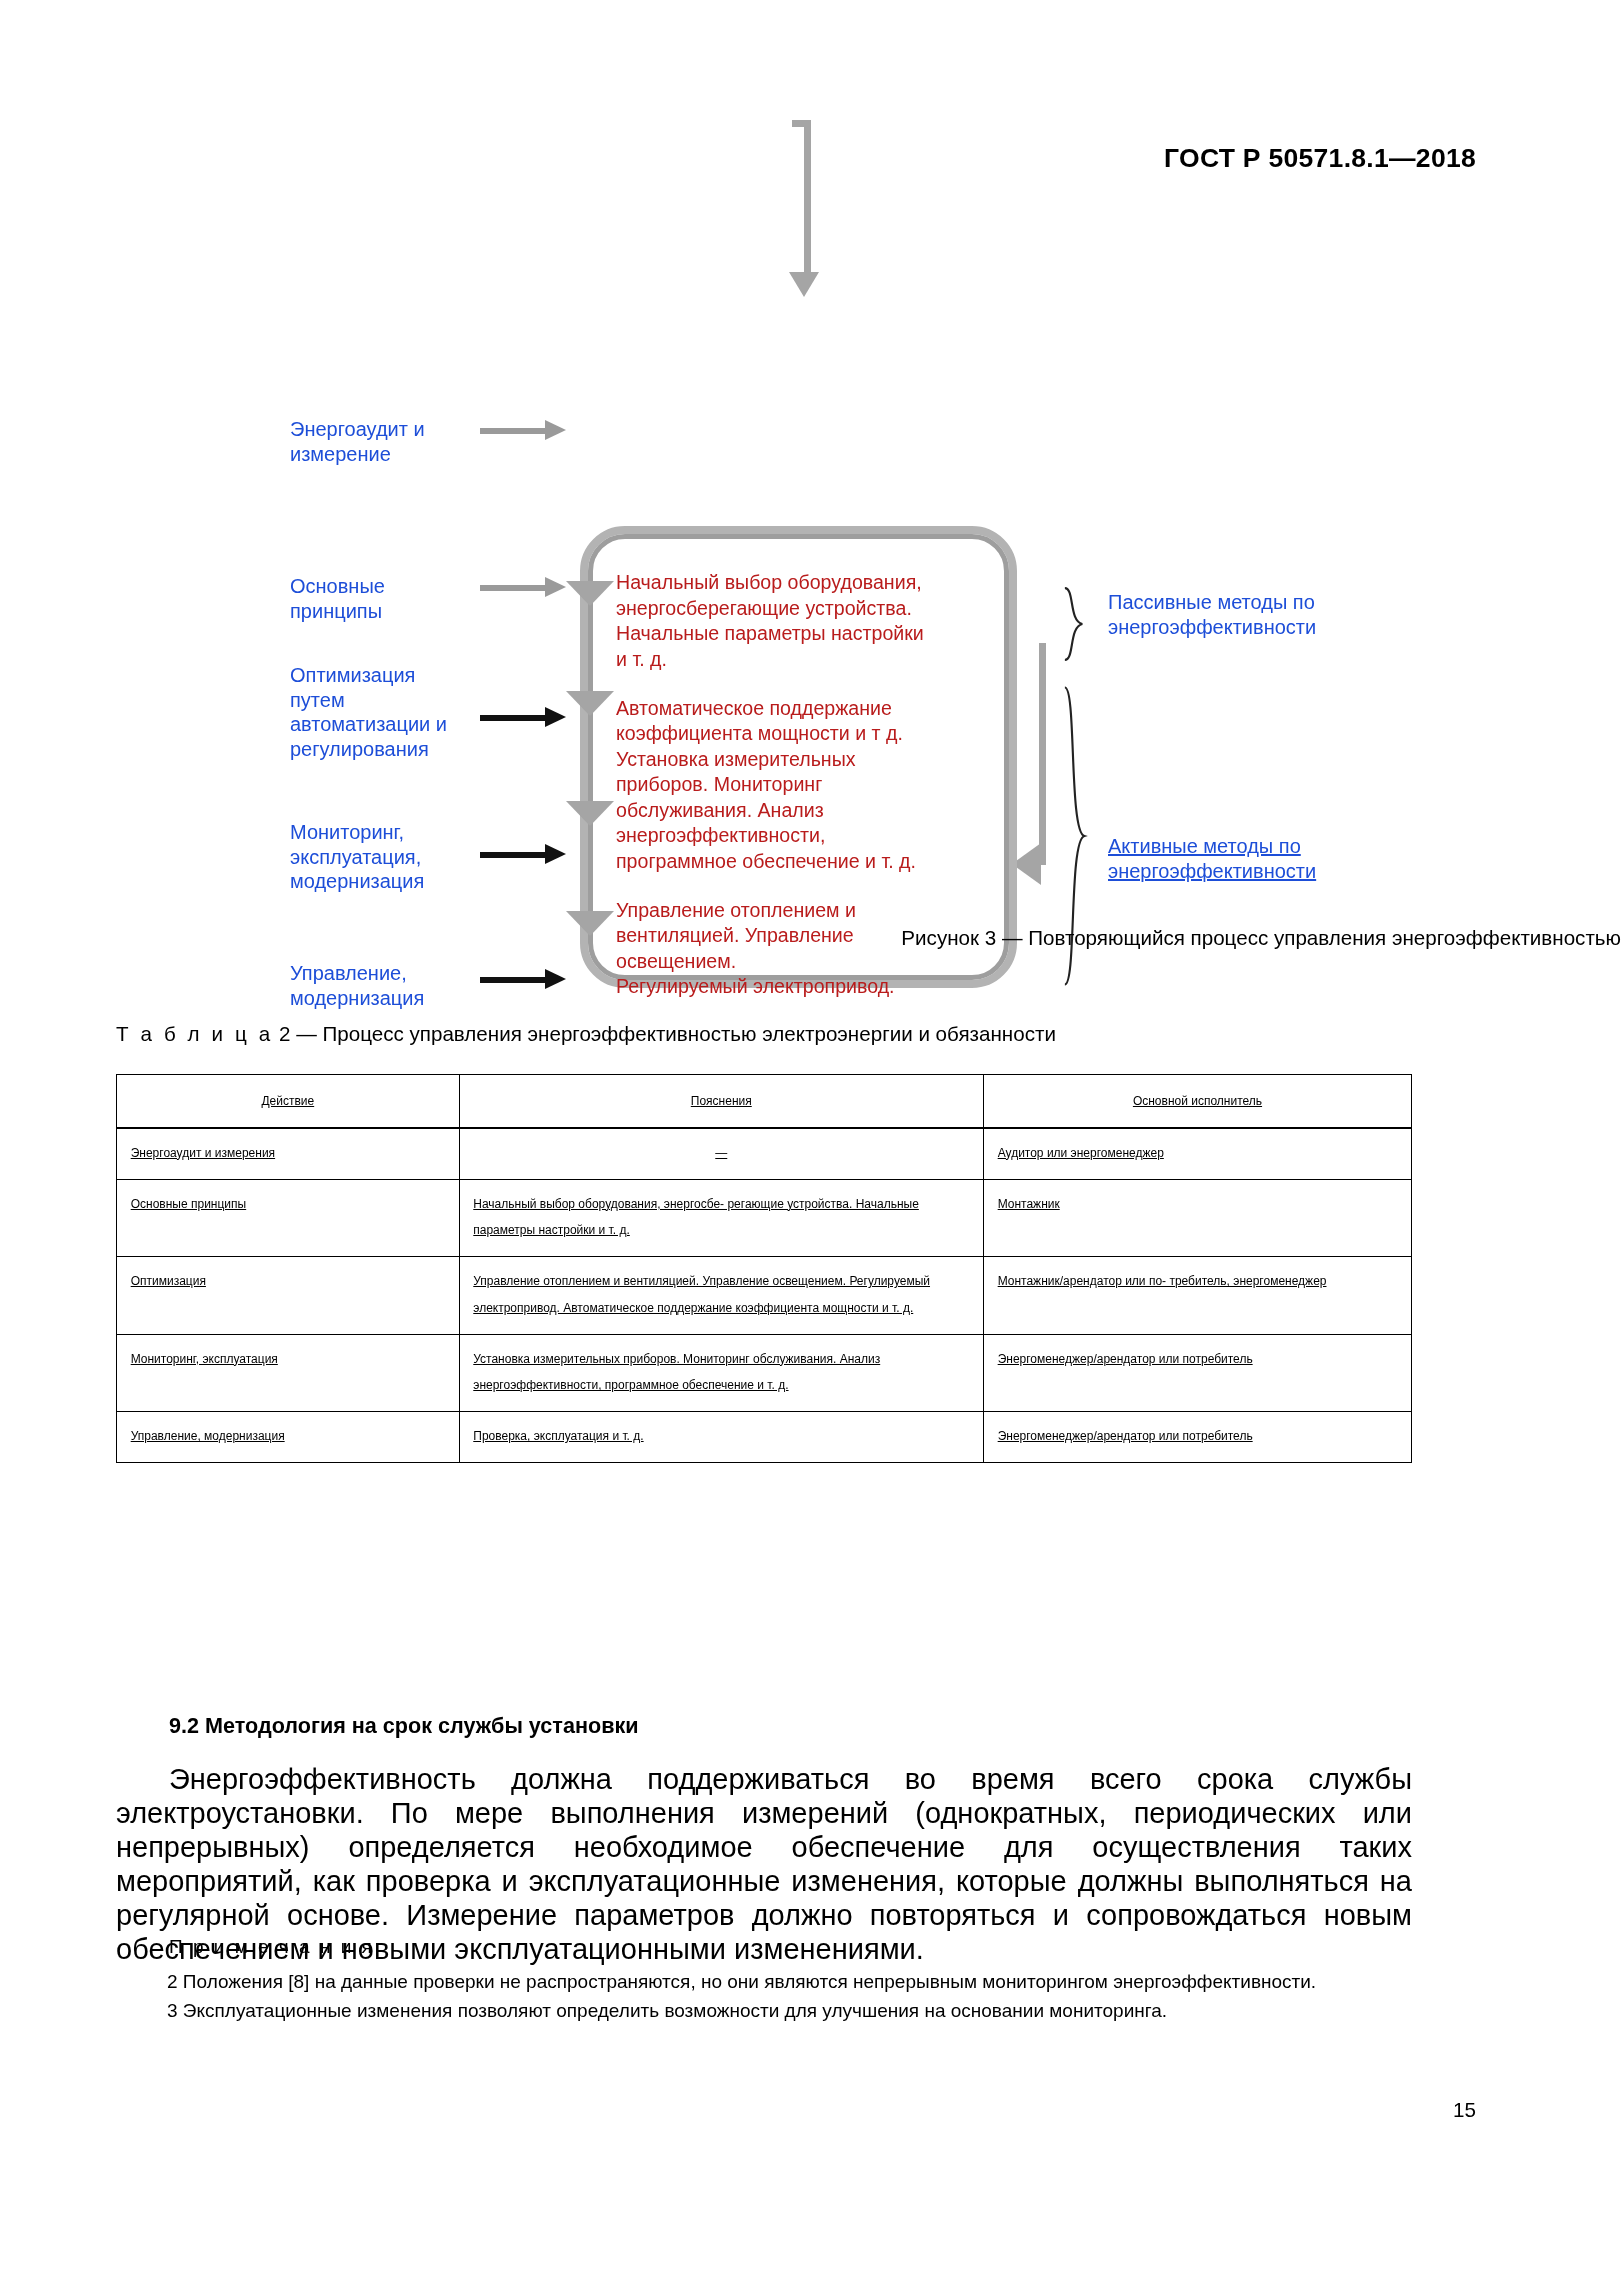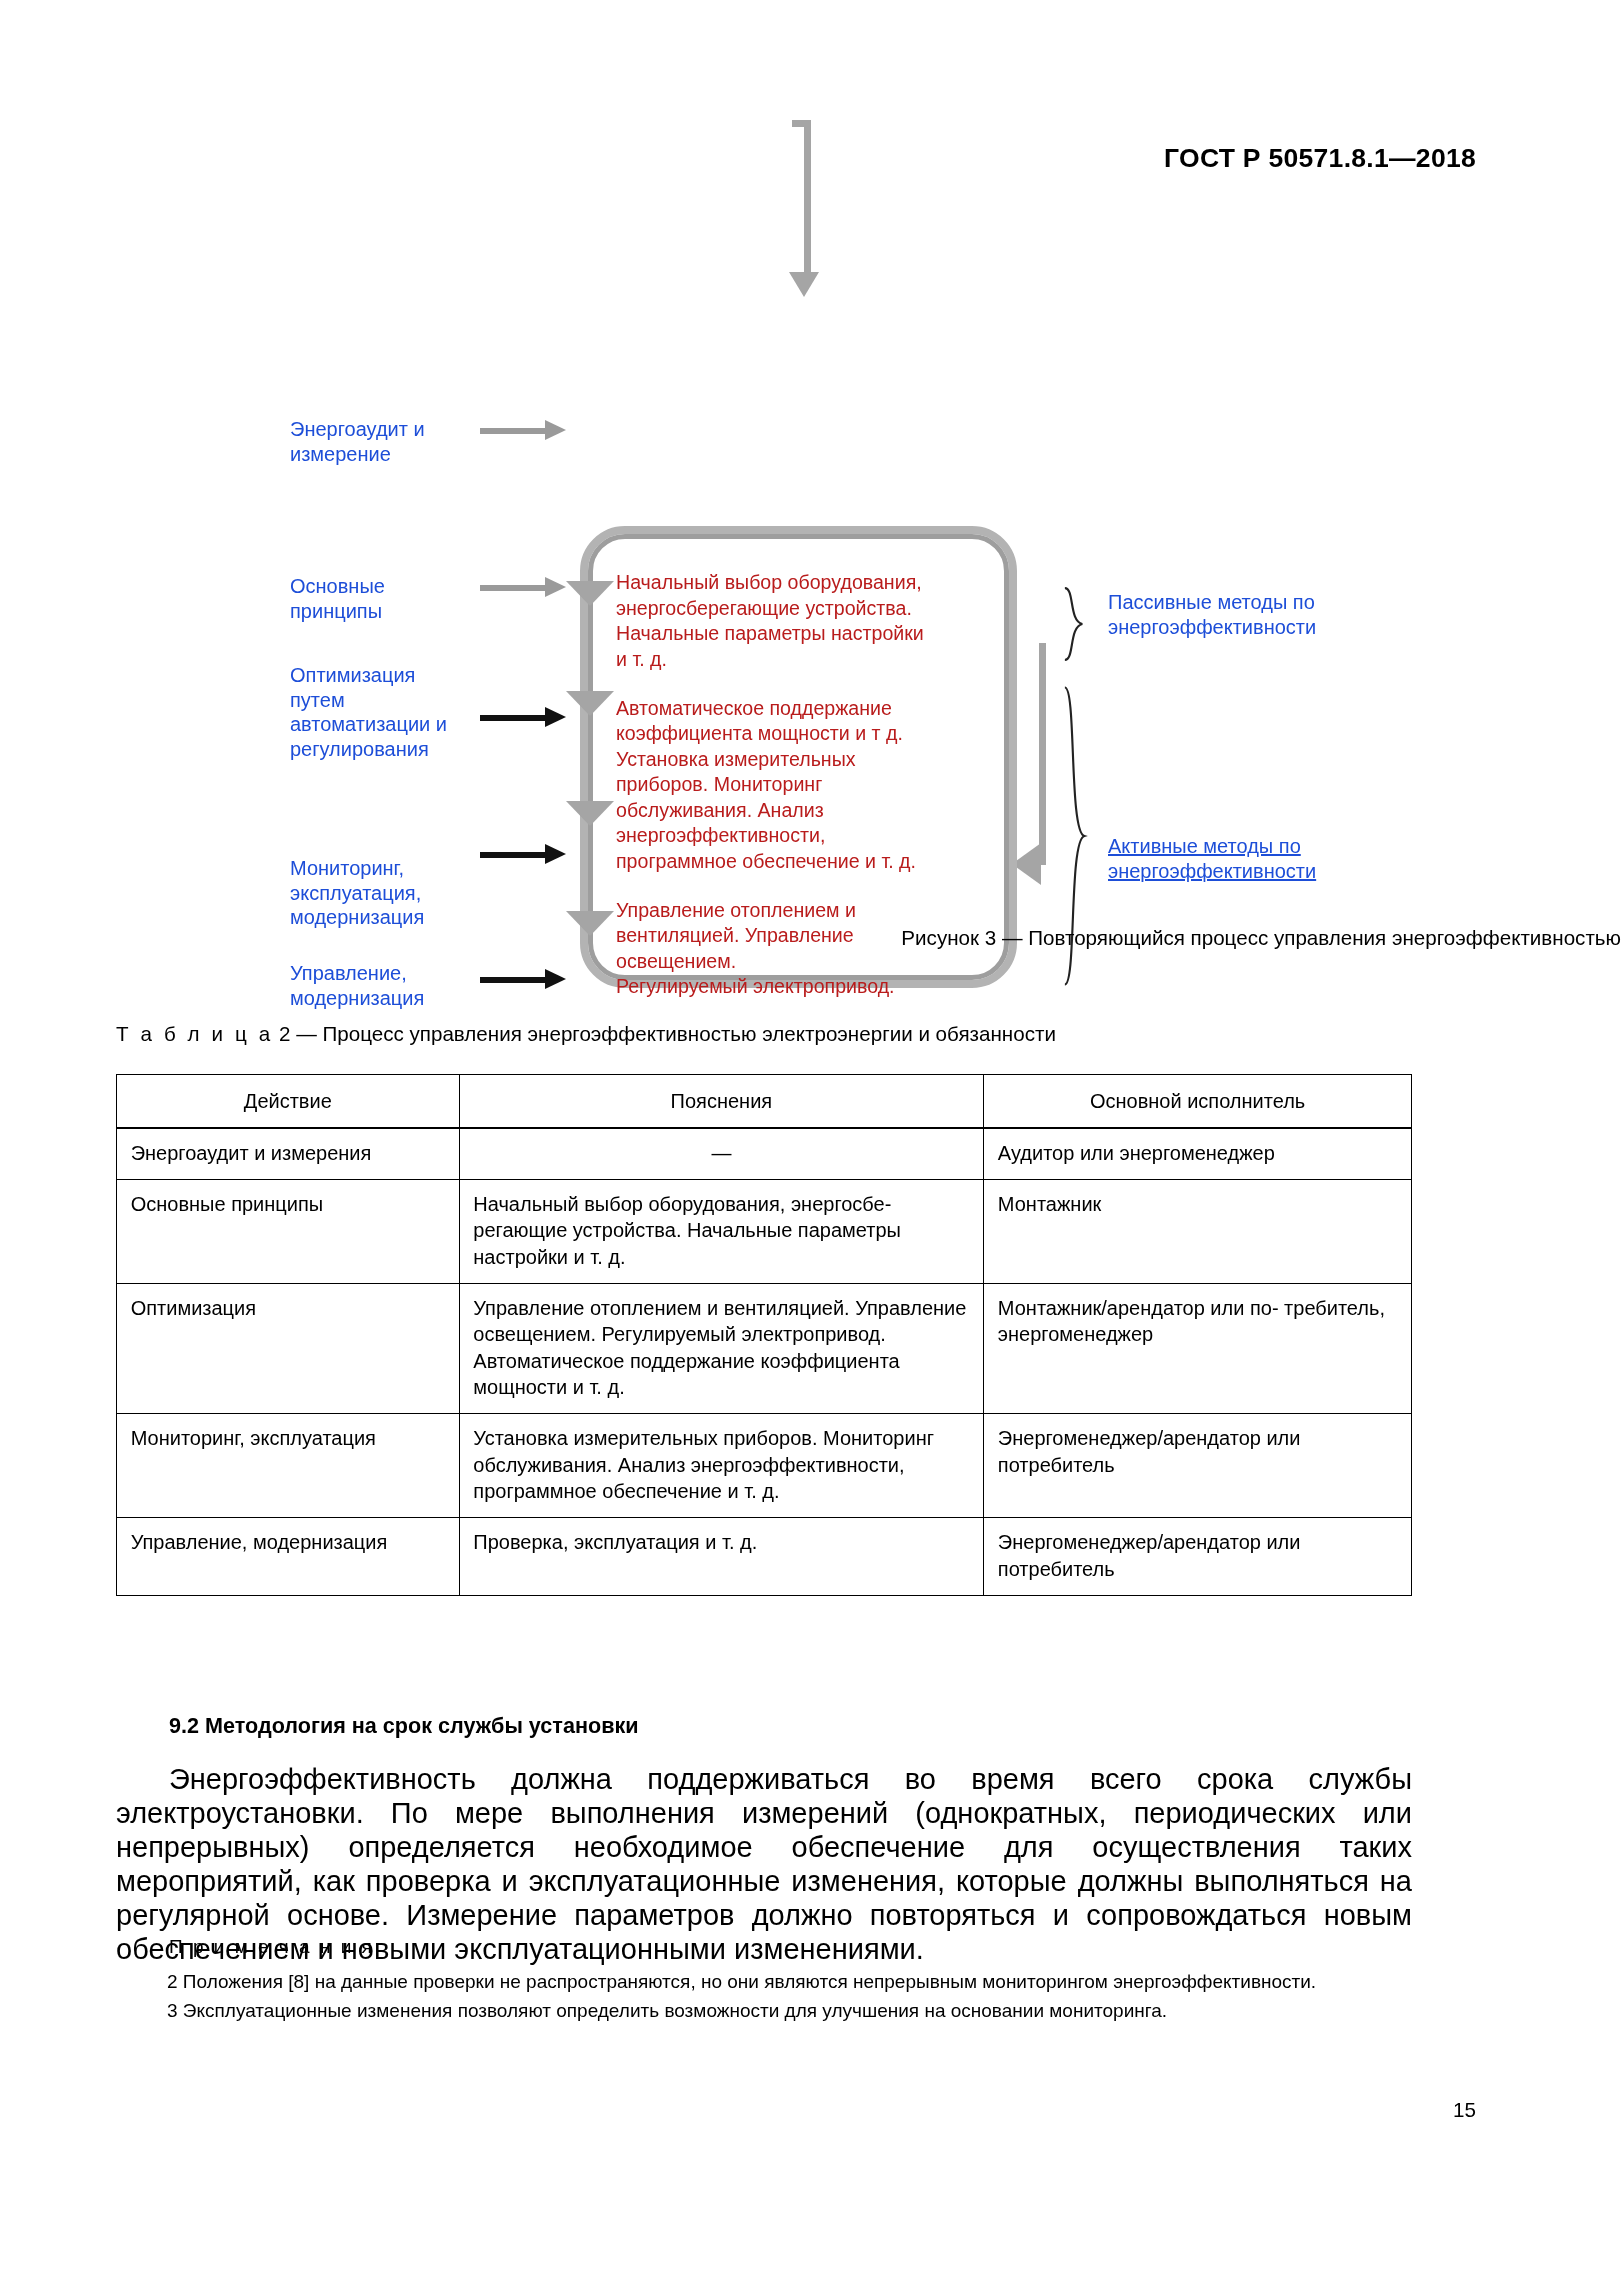--- a/index.html
+++ b/index.html
@@ -44,21 +44,21 @@
     font-size: 20px;
     line-height: 24.5px;
     color: #1d4ed8;
     white-space: pre-line;
   }
 
   
   .lbl-audit      { left: 290px; top: 221px; }
   .lbl-principles { left: 290px; top: 378px; }
   .lbl-optim      { left: 290px; top: 467px; }
-  .lbl-monitor    { left: 290px; top: 624px; margin-top: 36px; }
+  .lbl-monitor    { left: 290px; top: 624px; }
   .lbl-control    { left: 290px; top: 765px; }
 
   
   .lbl-passive { left: 1108px; top: 394px; }
   .lbl-active  { left: 1108px; top: 638px; text-decoration: underline; }
 
   
   .arrow-black {
     position: absolute;
     height: 0;
@@ -173,21 +173,22 @@
     font-size: 20.6px;
   }
   .table-title .sp { letter-spacing: 3.1px; }
 
   table.t2 {
     position: absolute;
     left: 116px;
     top: 1074px;
     width: 1296px;
     border-collapse: collapse;
-    font-size: 20px;
+    font-size: 12px;
+    text-decoration: underline;
   }
   table.t2 th, table.t2 td {
     border: 1.5px solid #000000;
     padding: 10.8px 13.7px 12.7px 13.7px;
     vertical-align: top;
     line-height: 26.5px;
   }
   table.t2 th {
     text-align: center;
     font-weight: normal;

